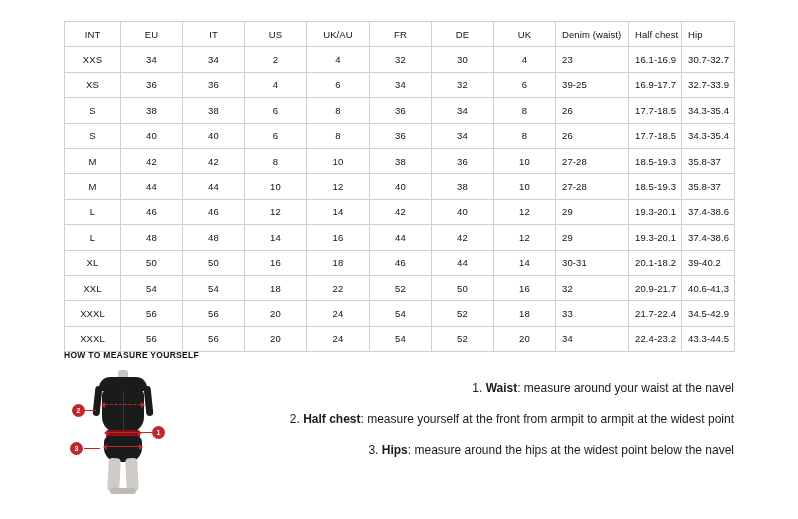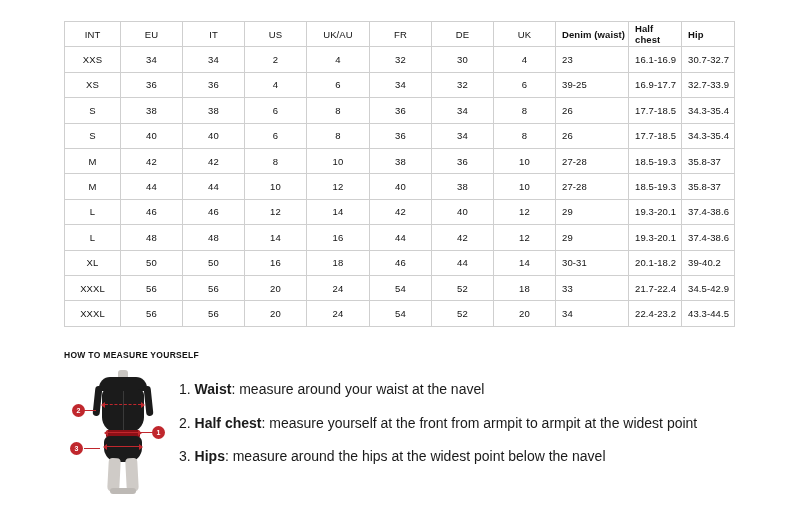--- a/index.html
+++ b/index.html
@@ -61,21 +61,20 @@
   table.size-table col.c9 { width: 53px; }
   table.size-table col.c10 { width: 53px; }
   
   table.size-table td.left-al {
     text-align: left;
     padding-left: 6px;
   }
   table.size-table th.left-al {
     text-align: left;
     padding-left: 6px;
-    font-weight: bold;
   }
 
   
   .howto {
     position: absolute;
     left: 64px;
     top: 350px;
     width: 670px;
   }
   .howto-title {
@@ -94,25 +93,26 @@
     width: 115px;
     position: relative;
     height: 125px;
     flex: 0 0 115px;
   }
   .notes-col {
     padding-top: 10px;
     flex: 1 1 auto;
   }
   .note {
-    font-size: 14px;
+    font-size: 12px;
     color: #1a1a1a;
     line-height: 1.4;
     margin-bottom: 14px;
     white-space: nowrap;
+    text-align: right;
   }
   .note b { font-weight: bold; }
 
   
   .fig {
     position: absolute;
     left: 28px;
     top: 0;
     width: 62px;
     height: 125px;
@@ -391,20 +391,33 @@
           <td>16</td>
           <td>18</td>
           <td>46</td>
           <td>44</td>
           <td>14</td>
           <td class="left-al">30-31</td>
           <td class="left-al">20.1-18.2</td>
           <td class="left-al">39-40.2</td>
         </tr>
         <tr>
+          <td>XXL</td>
+          <td>54</td>
+          <td>54</td>
+          <td>18</td>
+          <td>22</td>
+          <td>52</td>
+          <td>50</td>
+          <td>16</td>
+          <td class="left-al">32</td>
+          <td class="left-al">20.9-21.7</td>
+          <td class="left-al">40.6-41.3</td>
+        </tr>
+        <tr>
           <td>XXXL</td>
           <td>56</td>
           <td>56</td>
           <td>20</td>
           <td>24</td>
           <td>54</td>
           <td>52</td>
           <td>18</td>
           <td class="left-al">33</td>
           <td class="left-al">21.7-22.4</td>

